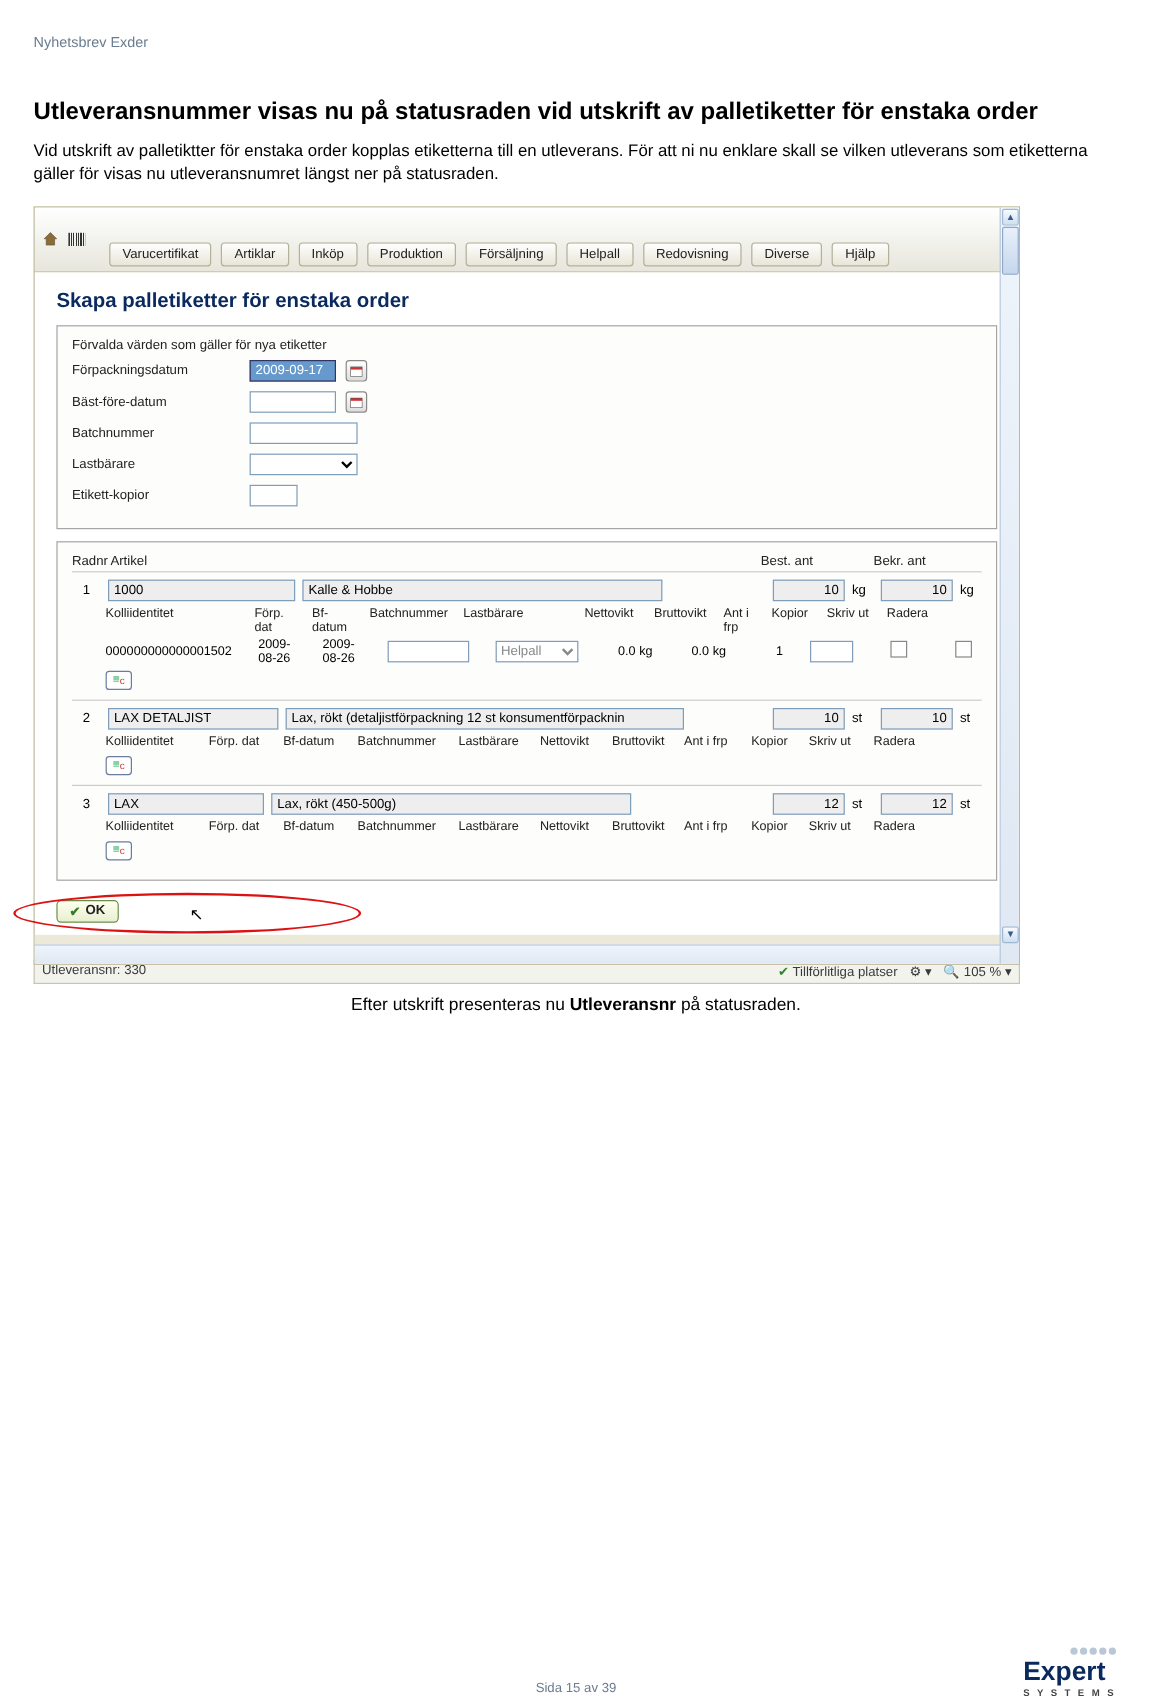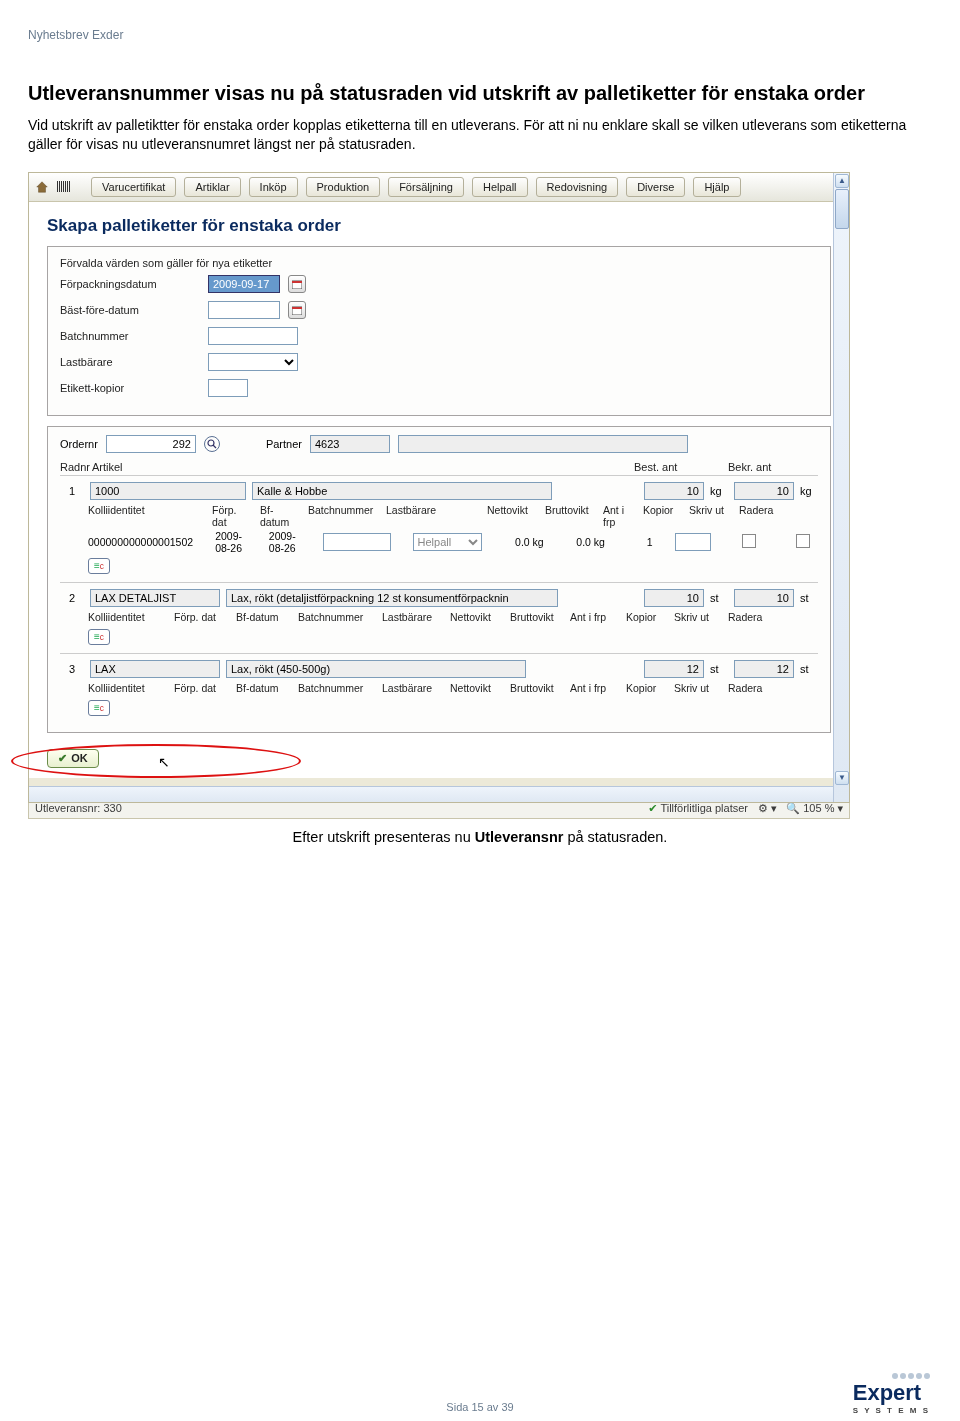--- a/index.html
+++ b/index.html
@@ -53,20 +53,21 @@
     display:inline-block;
   }
   .menubtn {
     background: linear-gradient(#fefefe,#e8e6d8);
     border:1px solid #b4b09a;
     border-radius:3px;
     font-size:11px;
     padding:3px 10px;
     color:#222;
     cursor:pointer;
+    margin-top:25px;
   }
   .app-content {
     background:#fff;
     padding:0;
   }
   .page-h1 {
     font-size:17px;
     font-weight:bold;
     color:#0a2a5e;
     padding:14px 18px 10px;
@@ -243,34 +244,20 @@
             <label>Lastbärare</label>
             <select class="sel"></select>
           </div>
           <div class="formrow">
             <label>Etikett-kopior</label>
             <input class="inp" style="width: 40px;">
           </div>
         </div>
 
         <div class="orderbox">
-          <div class="orderhead">
-            <span>Ordernr</span>
-            <input class="inp" style="width: 90px; text-align: right;" value="292">
-            <span class="icon-look">
-              <svg width="10" height="10" viewBox="0 0 10 10">
-                  <circle cx="4" cy="4" r="3" fill="none" stroke="#336" stroke-width="1.2"></circle>
-                  <line x1="6" y1="6" x2="9" y2="9" stroke="#336" stroke-width="1.2"></line>
-                </svg>
-            </span>
-            <span style="width:30px"></span>
-            <span>Partner</span>
-            <input class="inp" style="width: 80px; background: rgb(238, 238, 238);" readonly="" value="4623">
-            <input class="inp" style="width: 290px; background: rgb(238, 238, 238);" readonly="">
-          </div>
 
           <div class="gridhead">
             <span style="width:28px">Radnr</span>
             <span style="width:130px">Artikel</span>
             <span style="flex:1"></span>
             <span style="width:90px">Best. ant</span>
             <span style="width:90px">Bekr. ant</span>
           </div>
 
           <div class="row-section">
@@ -312,21 +299,21 @@
               <input class="inp" style="width: 36px;">
               <span style="width:44px;text-align:center"><span class="chk"></span></span>
               <span style="width:40px;text-align:center"><span class="chk"></span></span>
             </div>
             <span class="smallicon" style="margin-left:28px">≡<sub style="color:#c33">c</sub></span>
           </div>
 
           <div class="row-section">
             <div class="line1">
               <span style="width:24px;text-align:center">2</span>
-              <input class="inp" style="width: 130px; background: rgb(238, 238, 238);" readonly="" value="LAX DETALJIST">
+              <input class="inp" style="width: 142px; background: rgb(238, 238, 238);" readonly="" value="LAX DETALJIST">
               <input class="inp" style="width: 332px; background: rgb(238, 238, 238);" readonly="" value="Lax, rökt (detaljistförpackning 12 st konsumentförpacknin">
               <span style="flex:1"></span>
               <input class="inp" style="width: 60px; text-align: right; background: rgb(238, 238, 238);" readonly="" value="10">
               <span style="width:18px">st</span>
               <input class="inp" style="width: 60px; text-align: right; background: rgb(238, 238, 238);" readonly="" value="10">
               <span style="width:18px">st</span>
             </div>
             <div class="subhead" style="margin-left:28px">
               <span style="width:80px">Kolliidentitet</span>
               <span style="width:56px">Förp. dat</span>

